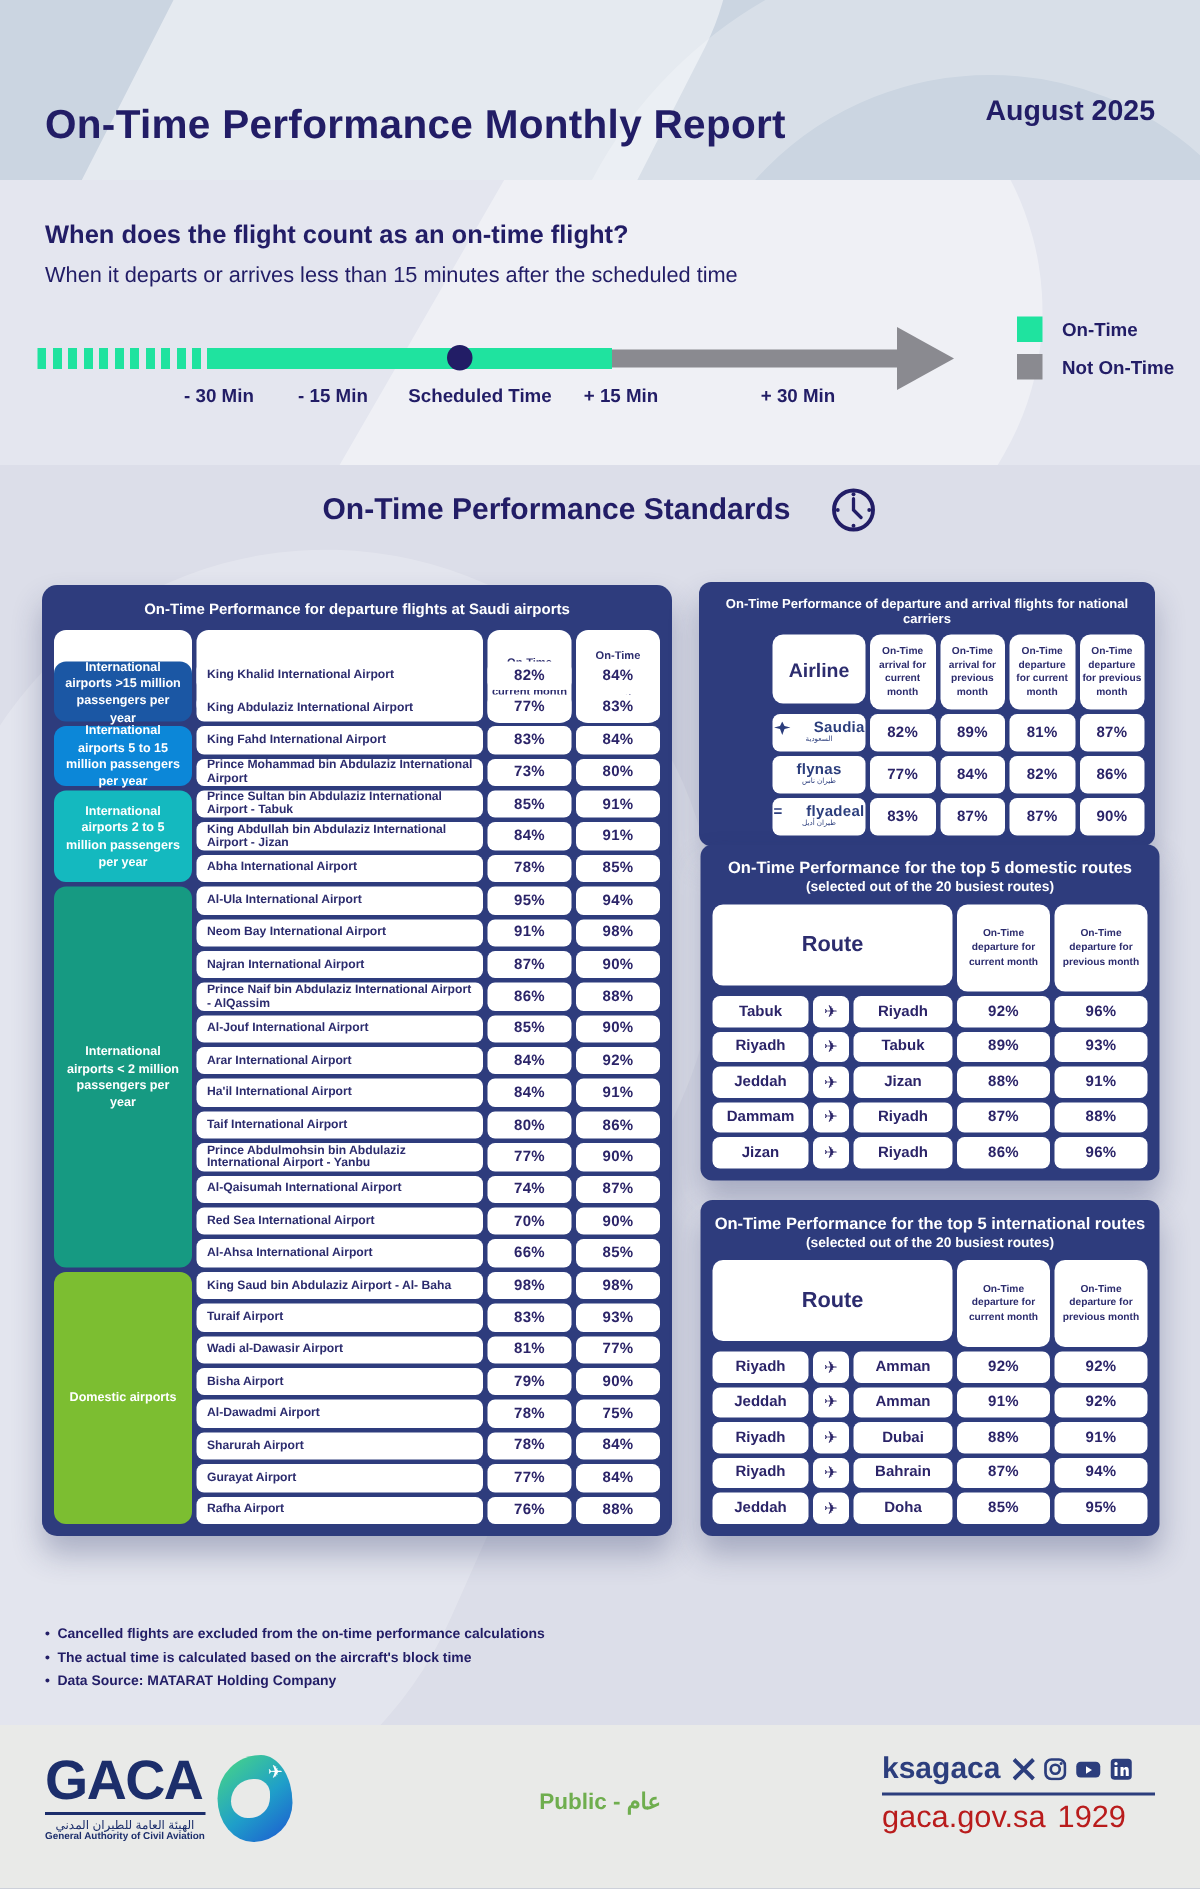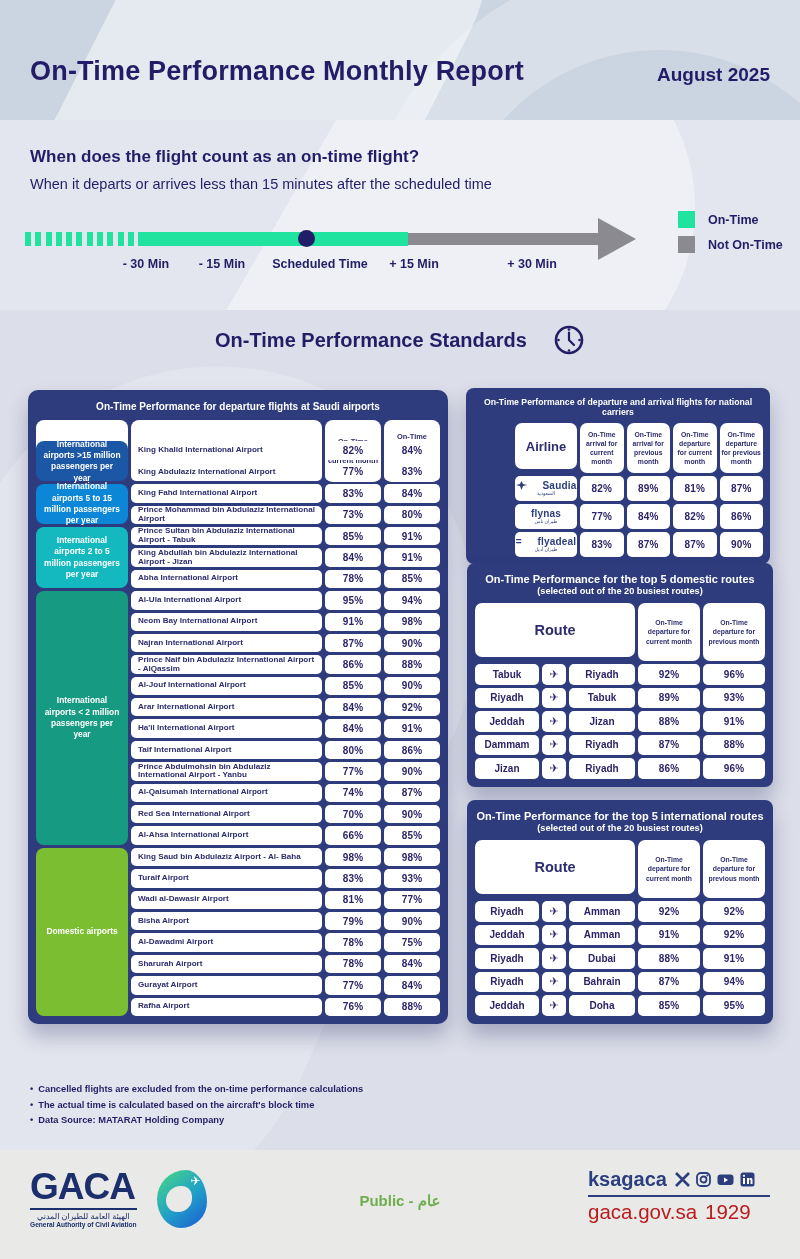--- a/index.html
+++ b/index.html
@@ -7,21 +7,21 @@
   
   .band-top{position:absolute;left:0;top:0;width:800px;height:120px;background:#cbd5e1;overflow:hidden;}
   .band-top::before{content:"";position:absolute;left:90px;top:-220px;width:330px;height:620px;background:rgba(255,255,255,.5);transform:rotate(27deg);border-radius:160px;}
   .band-top::after{content:"";position:absolute;right:-160px;top:-40px;width:420px;height:420px;border-radius:50%;border:90px solid rgba(255,255,255,.25);}
   .band-def{position:absolute;left:0;top:120px;width:800px;height:190px;background:#e4e6ef;overflow:hidden;}
   .band-def::before{content:"";position:absolute;left:250px;top:-120px;width:380px;height:640px;background:rgba(255,255,255,.4);transform:rotate(30deg);border-radius:190px;}
   .band-main{position:absolute;left:0;top:310px;width:800px;height:840px;background:#dcdee9;overflow:hidden;}
   .band-main::before{content:"";position:absolute;left:-120px;top:40px;width:520px;height:900px;background:rgba(255,255,255,.22);transform:rotate(24deg);border-radius:260px;}
   .band-footer{position:absolute;left:0;top:1150px;width:800px;height:109px;background:#e9eae8;}
   
-  .report-title{position:absolute;left:30px;top:56px;font-size:27px;font-weight:800;color:#221d66;letter-spacing:.2px;}
+  .report-title{position:absolute;left:30px;top:68px;font-size:27px;font-weight:800;color:#221d66;letter-spacing:.2px;}
   .report-period{position:absolute;right:30px;top:64px;font-size:19px;font-weight:800;color:#221d66;}
   
   .def-q{position:absolute;left:30px;top:147px;font-size:17px;font-weight:800;color:#221d66;}
   .def-a{position:absolute;left:30px;top:176px;font-size:14.5px;font-weight:500;color:#221d66;}
   .tl{position:absolute;left:0;top:228px;width:800px;height:22px;}
   .tl-dashed{position:absolute;left:25px;top:4px;width:113px;height:14px;background:repeating-linear-gradient(90deg,#1fe39f 0 6px,transparent 6px 10.3px);}
   .tl-green{position:absolute;left:138px;top:4px;width:270px;height:14px;background:#1fe39f;}
   .tl-dot{position:absolute;left:298px;top:2px;width:17px;height:17px;border-radius:50%;background:#221d66;}
   .tl-gray{position:absolute;left:408px;top:5px;width:194px;height:12px;background:#8a8a90;}
   .tl-head{position:absolute;left:598px;top:-10px;width:0;height:0;border-left:38px solid #8a8a90;border-top:21px solid transparent;border-bottom:21px solid transparent;}
@@ -71,21 +71,21 @@
   .routes-grid .hdr{height:54px;border-radius:7px;}
   .hdr-route{grid-column:1/4;font-size:14.5px;font-weight:600;}
   .routes-grid .data{height:20.5px;}
   .city{font-size:10px;font-weight:700;color:#2b2468;}
   .plane-cell{font-size:11px;color:#2b2468;}
   
   .footnotes{position:absolute;left:30px;top:1084px;}
   .footnote{font-size:9.3px;font-weight:700;color:#221d66;margin-bottom:5.5px;display:flex;}
   .footnote::before{content:"•";margin-right:5px;}
   
-  .gaca-logo{position:absolute;left:30px;top:1168px;display:flex;align-items:flex-start;gap:18px;}
+  .gaca-logo{position:absolute;left:30px;top:1168px;display:flex;align-items:flex-start;gap:6px;}
   .gaca-text .gaca-word{font-size:37px;font-weight:800;color:#1c2e6b;letter-spacing:-1px;line-height:1;}
   .gaca-divider{height:1.5px;background:#1c2e6b;margin:3px 0 2px;}
   .gaca-ar{font-size:8px;color:#1c2e6b;text-align:center;}
   .gaca-en{font-size:6.6px;color:#1c2e6b;text-align:center;font-weight:600;}
   .gaca-mark{position:relative;width:54px;height:64px;}
   .gaca-blob{position:absolute;left:2px;top:2px;width:50px;height:58px;background:linear-gradient(140deg,#43cf8e 10%,#1f9fc9 55%,#1d5fd0 95%);border-radius:58% 42% 52% 48%/50% 55% 45% 50%;}
   .gaca-blob::before{content:"";position:absolute;left:9px;top:16px;width:26px;height:26px;background:#e9eae8;border-radius:60% 40% 55% 45%;}
   .gaca-plane{position:absolute;right:8px;top:6px;color:#fff;font-size:12px;}
   .classification{position:absolute;left:0;top:1192px;width:800px;text-align:center;font-size:15px;font-weight:700;color:#6fae4e;}
   .social-block{position:absolute;right:30px;top:1168px;width:182px;}

